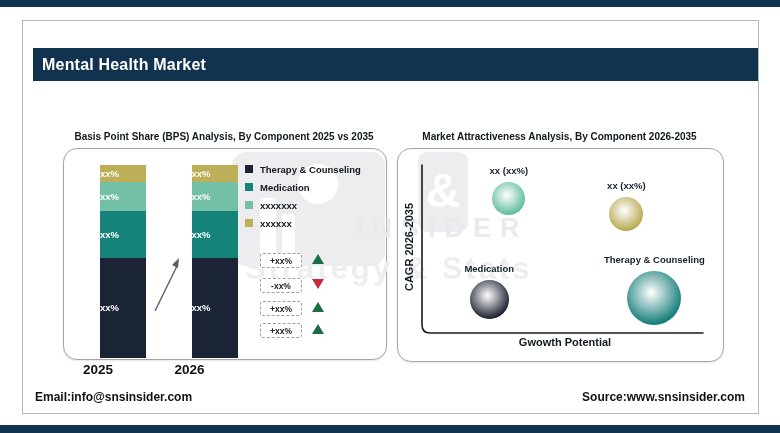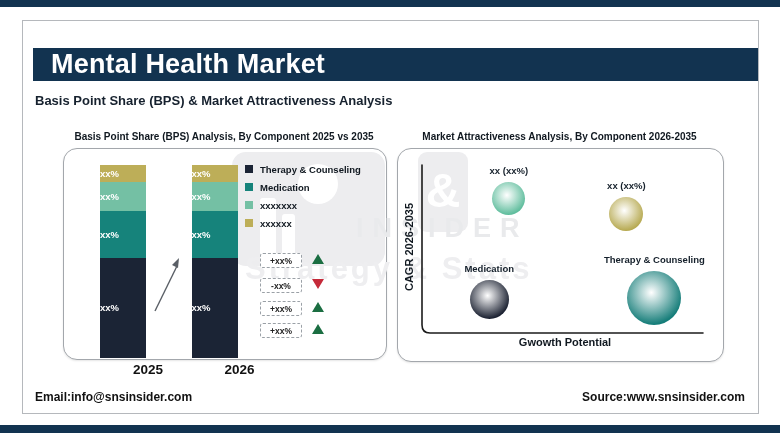--- a/index.html
+++ b/index.html
@@ -1,58 +1,57 @@
 <!DOCTYPE html>
 <html><head>
 <meta charset="utf-8">
 <style>
   html,body{margin:0;padding:0;background:#ffffff;font-family:"Liberation Sans",sans-serif;}
   #stage{position:relative;width:780px;height:433px;background:#fff;overflow:hidden;}
   .abs{position:absolute;}
   .bar-strip{background:#123350;}
   .card{border:1.5px solid #b5b8bc;background:#fff;}
   .title-band{background:#123350;display:flex;align-items:center;}
-  .page-title{color:#fff;font-size:27px;font-weight:700;padding-left:18px;letter-spacing:.2px;}
+  .page-title{color:#fff;font-size:16px;font-weight:700;padding-left:9px;letter-spacing:.2px;}
   .subtitle{color:#16212e;font-size:13px;font-weight:700;}
   .chart-title{font-size:10px;font-weight:700;color:#101820;text-align:center;}
   .panel{background:#fff;border:1.5px solid #a3a7ac;border-radius:14px;box-shadow:0 1px 2px rgba(0,0,0,.10);z-index:0;}
   .z2{z-index:2;}
   .legend-item{display:flex;align-items:center;gap:7px;height:12px;}
   .legend-swatch{width:8px;height:8px;flex:0 0 8px;}
   .legend-label{font-size:9.5px;font-weight:600;color:#101820;white-space:nowrap;}
   .badge-box{width:40px;height:13px;border:1.5px dashed #9aa0a6;border-radius:3px;background:#fff;
              display:flex;align-items:center;justify-content:center;font-size:8.5px;font-weight:600;color:#222;}
   .tri-up{width:0;height:0;border-left:6px solid transparent;border-right:6px solid transparent;border-bottom:10px solid #1b6e42;}
   .tri-down{width:0;height:0;border-left:6px solid transparent;border-right:6px solid transparent;border-top:10px solid #c52a3a;}
   .axis-label{font-size:11px;font-weight:700;color:#101820;text-align:center;}
   .footer-text{font-size:12px;font-weight:700;color:#111;}
   .wm{z-index:1;pointer-events:none;}
   .wm-tile{background:#ededef;border-radius:14px;}
   .wm-amp{color:#ffffff;font-weight:700;font-size:48px;line-height:78px;text-align:center;}
   .wm-word{color:#e9eaec;font-size:27px;font-weight:700;letter-spacing:9px;}
   .wm-tag{color:#eeeef0;font-size:31px;font-weight:700;letter-spacing:3px;}
   .bar-seg{display:flex;align-items:center;}
   .bar-seg span{color:#fff;font-size:9.5px;font-weight:700;}
-  .year-label{font-size:13.5px;font-weight:700;color:#111;text-align:right;}
+  .year-label{font-size:13.5px;font-weight:700;color:#111;text-align:left;}
   .bubble-label{font-size:9.5px;font-weight:700;color:#15202b;text-align:center;white-space:nowrap;}
 </style>
 </head>
 <body>
 
 <div id="stage">
 
   <div class="abs bar-strip" style="left:0;top:0;width:780px;height:7px;"></div>
   <div class="abs bar-strip" style="left:0;top:425px;width:780px;height:8px;"></div>
 
   <div class="abs card" style="left:22px;top:20px;width:735px;height:392px;"></div>
 
   <div class="abs title-band z2" style="left:33px;top:48px;width:725px;height:33px;">
     <div class="page-title">Mental Health Market</div>
   </div>
-  <div class="abs subtitle z2" style="left:35px;top:93px;">Basis Point Share (BPS) &amp; Market Attractiveness Analysis</div>
 
   <div class="abs chart-title z2" style="left:63px;top:131px;width:322px;">Basis Point Share (BPS) Analysis, By Component 2025 vs 2035</div>
   <div class="abs chart-title z2" style="left:397px;top:131px;width:325px;">Market Attractiveness Analysis, By Component 2026-2035</div>
 
   <div class="abs panel" style="left:63px;top:148px;width:322px;height:210px;"></div>
   <div class="abs panel" style="left:397px;top:148px;width:325px;height:212px;"></div>
 
   <div class="abs wm wm-tile" style="left:232px;top:152px;width:153px;height:114px;">
     <div class="abs" style="left:66px;top:12px;width:40px;height:40px;border-radius:50%;background:#fff;"></div>
     <div class="abs" style="left:28px;top:46px;width:16px;height:58px;background:#fff;border-radius:3px;"></div>

